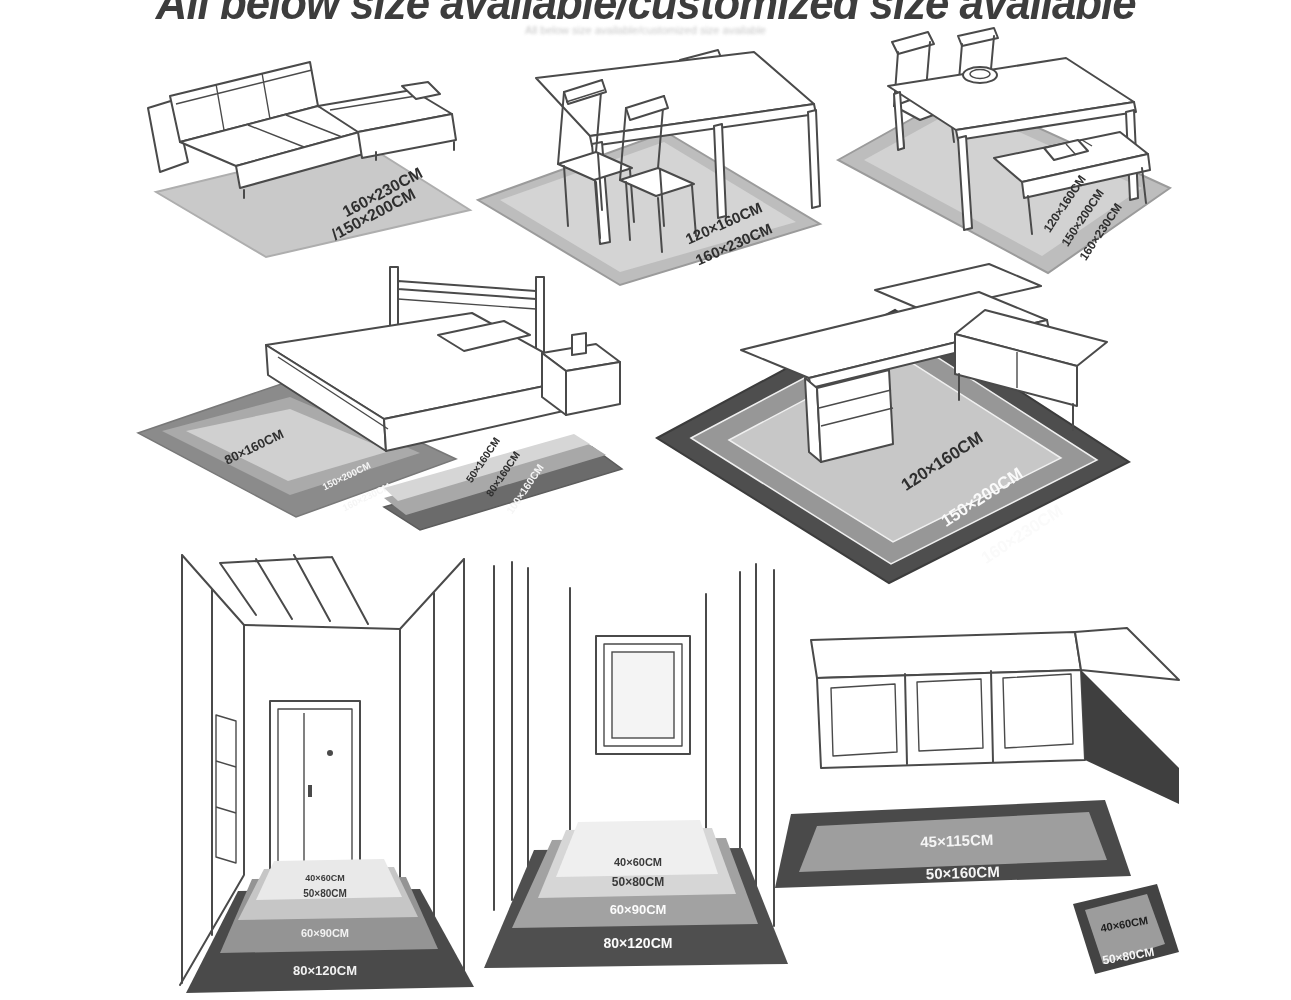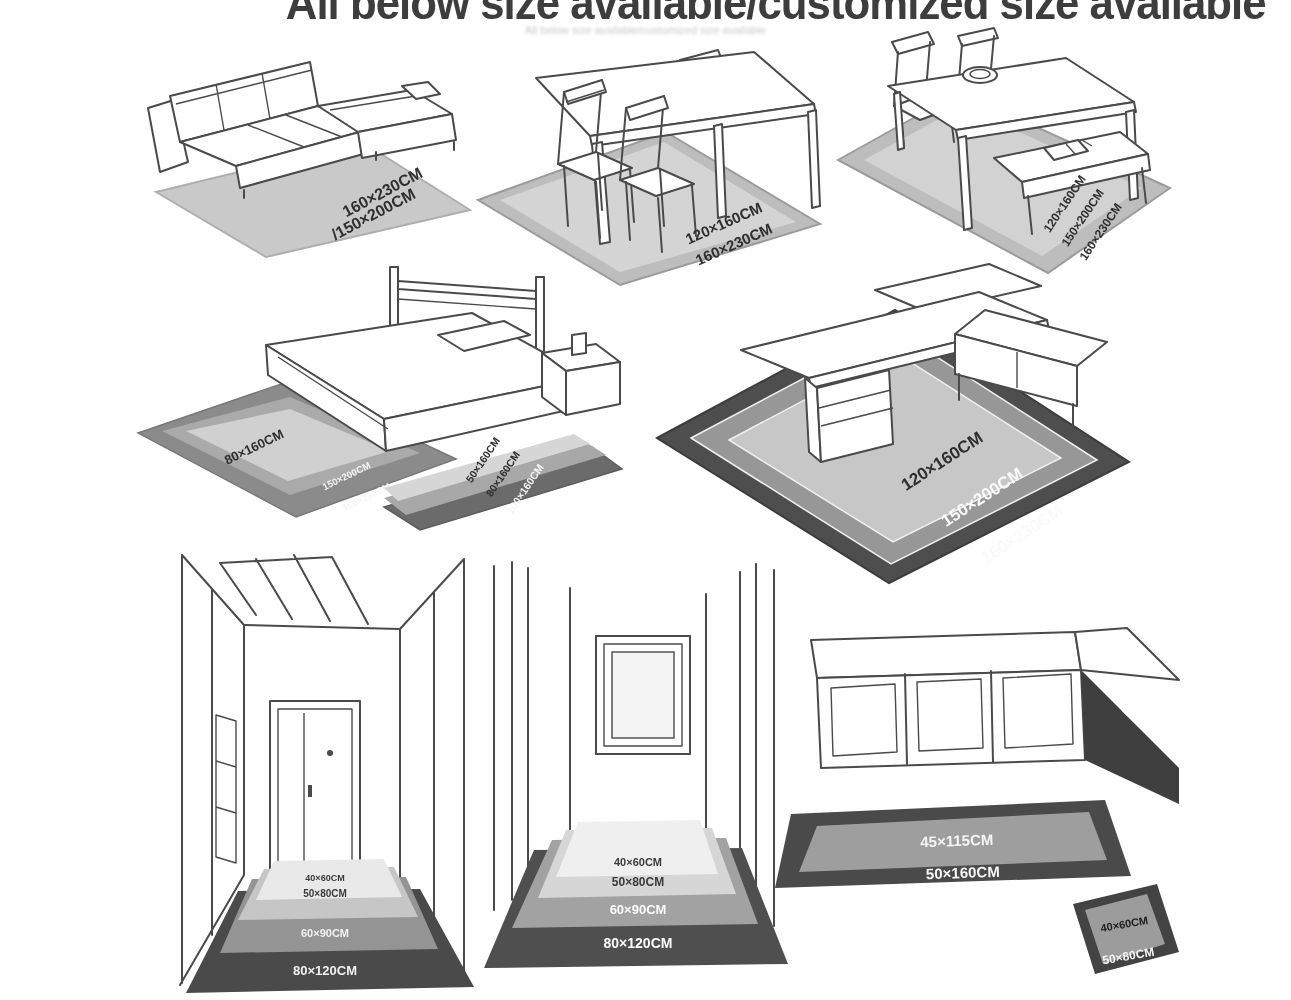--- a/index.html
+++ b/index.html
@@ -1,18 +1,18 @@
 <!DOCTYPE html>
 <html><head>
 <meta charset="utf-8">
 <style>
   html,body{margin:0;padding:0;background:#fff;}
   #canvas{position:relative;width:1291px;height:1000px;background:#ffffff;overflow:hidden;
           font-family:"Liberation Sans",sans-serif;}
-  #title-wrap{position:absolute;left:0;top:0;width:100%;height:26px;overflow:hidden;text-align:right;}
+  #title-wrap{position:absolute;left:0;top:0;width:100%;height:26px;overflow:hidden;text-align:center;font-style:italic;}
   #title-text{font-size:46px;font-weight:bold;color:#3d3d3d;white-space:nowrap;
               display:inline-block;transform:scaleX(.95);margin-top:-24px;letter-spacing:-1px;}
   #title-ghost{position:absolute;left:0;top:24px;width:100%;text-align:center;font-size:11px;
                color:#9a9a9a;filter:blur(1.6px);opacity:.55;white-space:nowrap;}
   .scene{position:absolute;}
   svg{overflow:visible;}
   svg text{font-family:"Liberation Sans",sans-serif;font-weight:bold;}
   .ln{fill:none;stroke:#4a4a4a;stroke-width:2;stroke-linejoin:round;stroke-linecap:round;}
   .wh{fill:#ffffff;stroke:#4a4a4a;stroke-width:2;stroke-linejoin:round;}
   .thin{fill:none;stroke:#4a4a4a;stroke-width:1.4;stroke-linejoin:round;}

